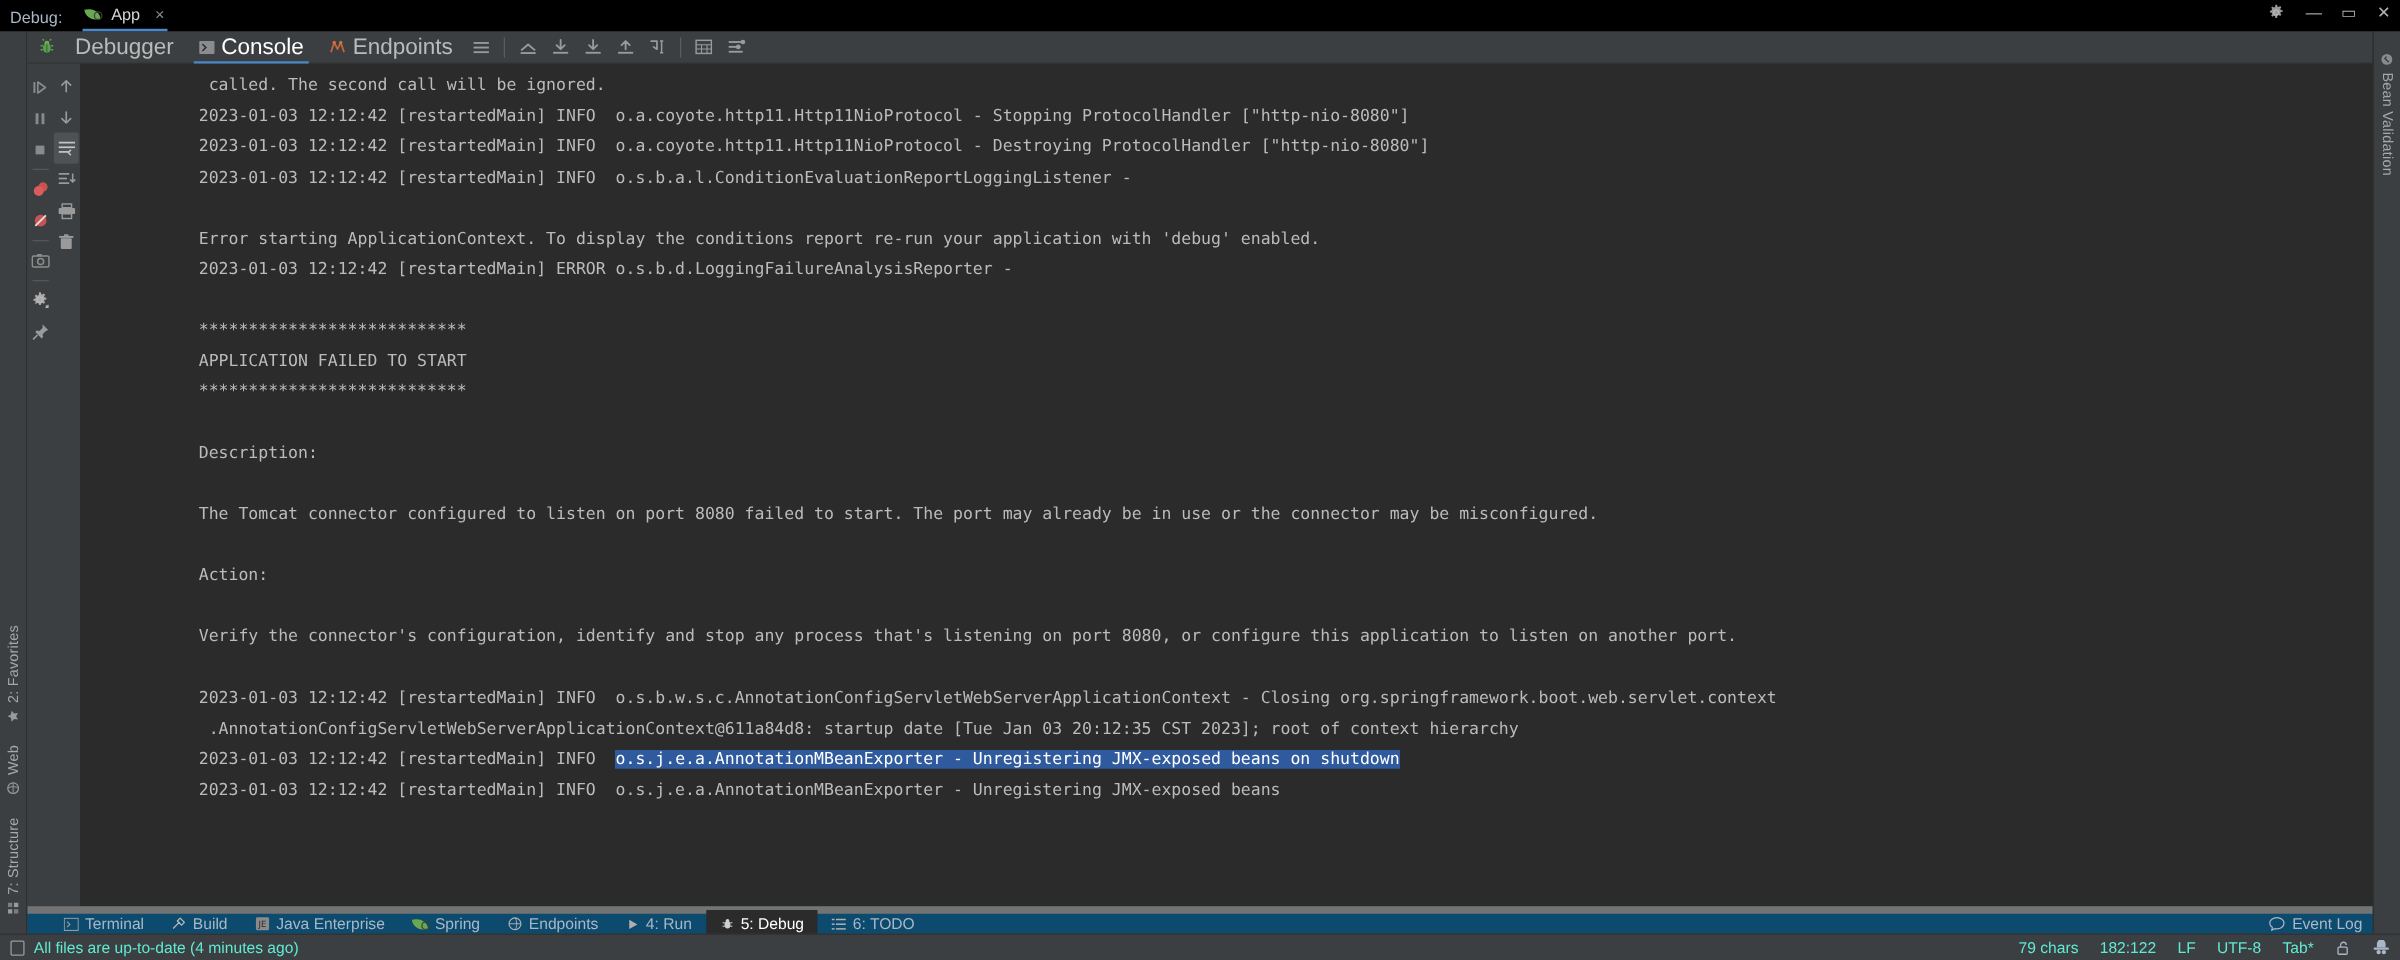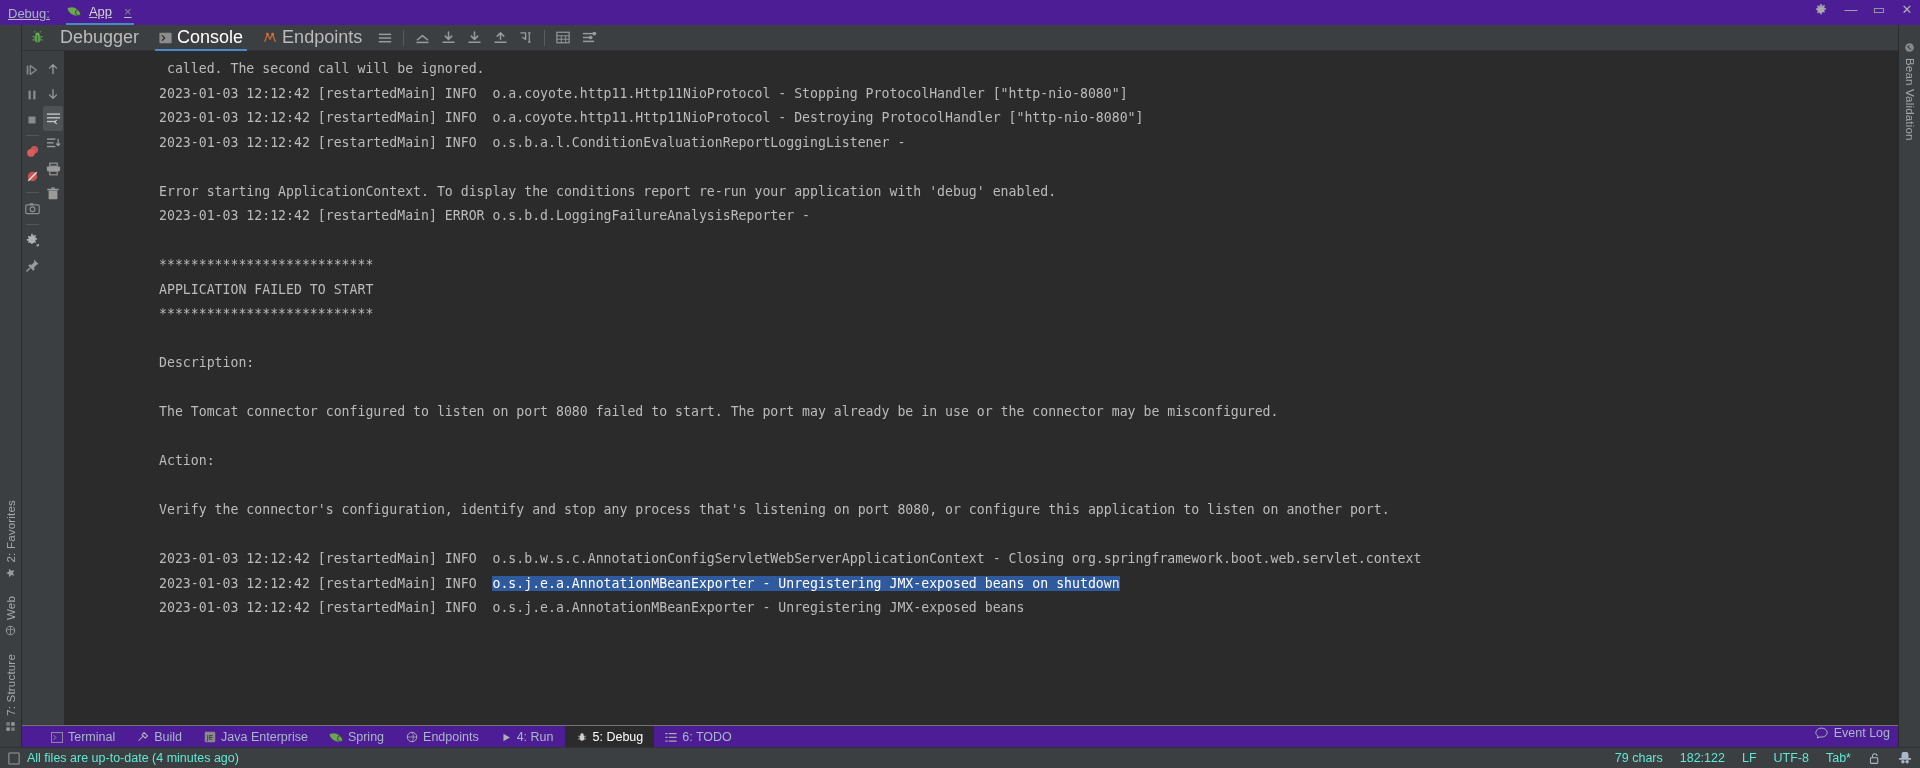--- a/index.html
+++ b/index.html
@@ -8,22 +8,22 @@
     background: #3c3f41;
     font-family: "Liberation Sans", sans-serif;
     font-size: 13px;
     color: #bbbbbb;
     overflow: hidden;
   }
   .app { position: relative; width: 1920px; height: 768px; display: flex; flex-direction: column; }
 
   
   .titlebar {
-    height: 25px; background: #4c1d95; display: flex; align-items: flex-end;
-    position: relative; flex: 0 0 25px; text-decoration: underline;
+    height: 25px; background: #000000; display: flex; align-items: flex-end;
+    position: relative; flex: 0 0 25px;
   }
   .debug-label { color: #a9b7c6; font-size: 13px; padding: 0 10px 4px 8px; }
   .app-tab {
     display: flex; align-items: center; gap: 8px;
     padding: 0 8px 3px 8px; height: 24px; position: relative;
     color: #d4d4d4; font-size: 13px;
   }
   .app-tab::after {
     content: ""; position: absolute; left: 6px; right: 6px; bottom: 0;
     height: 2px; background: #4a88c7;
@@ -113,22 +113,22 @@
   }
   .cline { white-space: pre; padding-left: 95px; height: 24.5px; }
   .cline.blank { height: 24.5px; }
   .sel-span { background: #2f5a9e; color: #ffffff; }
   .console-scroll {
     position: absolute; right: 0; top: 0; width: 10px; height: 100%; background: #2b2b2b;
   }
 
   
   .toolwin {
-    height: 22px; flex: 0 0 22px; background: #4c1d95; display: flex; 
-    border-top: 1px solid #737373; padding-left: 18px; position: relative;
+    height: 22px; flex: 0 0 22px; background: #0c4a6e; display: flex; align-items: center;
+    border-top: 6px solid #737373; padding-left: 18px; position: relative;
   }
   .tw-item {
     display: flex; align-items: center; gap: 5px; padding: 0 11px; height: 22px;
     color: #a9b7c6; font-size: 12.5px;
   }
   .tw-item.active { background: #2b2b2b; color: #ffffff; }
   .tw-right { position: absolute; right: 8px; display: flex; align-items: center; gap: 6px; color: #a9b7c6; font-size: 12.5px; }
 
   
   .statusbar {
@@ -405,20 +405,21 @@
               <div class="cline blank">&nbsp;</div>
               <div class="cline">Description:</div>
               <div class="cline blank">&nbsp;</div>
               <div class="cline">The Tomcat connector configured to listen on port 8080 failed to start. The port may already be in use or the connector may be misconfigured.</div>
               <div class="cline blank">&nbsp;</div>
               <div class="cline">Action:</div>
               <div class="cline blank">&nbsp;</div>
               <div class="cline">Verify the connector's configuration, identify and stop any process that's listening on port 8080, or configure this application to listen on another port.</div>
               <div class="cline blank">&nbsp;</div>
               <div class="cline">2023-01-03 12:12:42 [restartedMain] INFO  o.s.b.w.s.c.AnnotationConfigServletWebServerApplicationContext - Closing org.springframework.boot.web.servlet.context</div>
+              <div class="cline"> .AnnotationConfigServletWebServerApplicationContext@611a84d8: startup date [Tue Jan 03 20:12:35 CST 2023]; root of context hierarchy</div>
               <div class="cline"><span>2023-01-03 12:12:42 [restartedMain] INFO  </span><span class="sel-span" style="background: rgb(47, 90, 158);">o.s.j.e.a.AnnotationMBeanExporter - Unregistering JMX-exposed beans on shutdown</span></div>
               <div class="cline">2023-01-03 12:12:42 [restartedMain] INFO  o.s.j.e.a.AnnotationMBeanExporter - Unregistering JMX-exposed beans</div>
               <div class="cline blank">&nbsp;</div>
             </div>
           <div class="console-scroll"></div>
         </div>
       </div>
 
       <div class="toolwin">
         <div class="tw-item">

